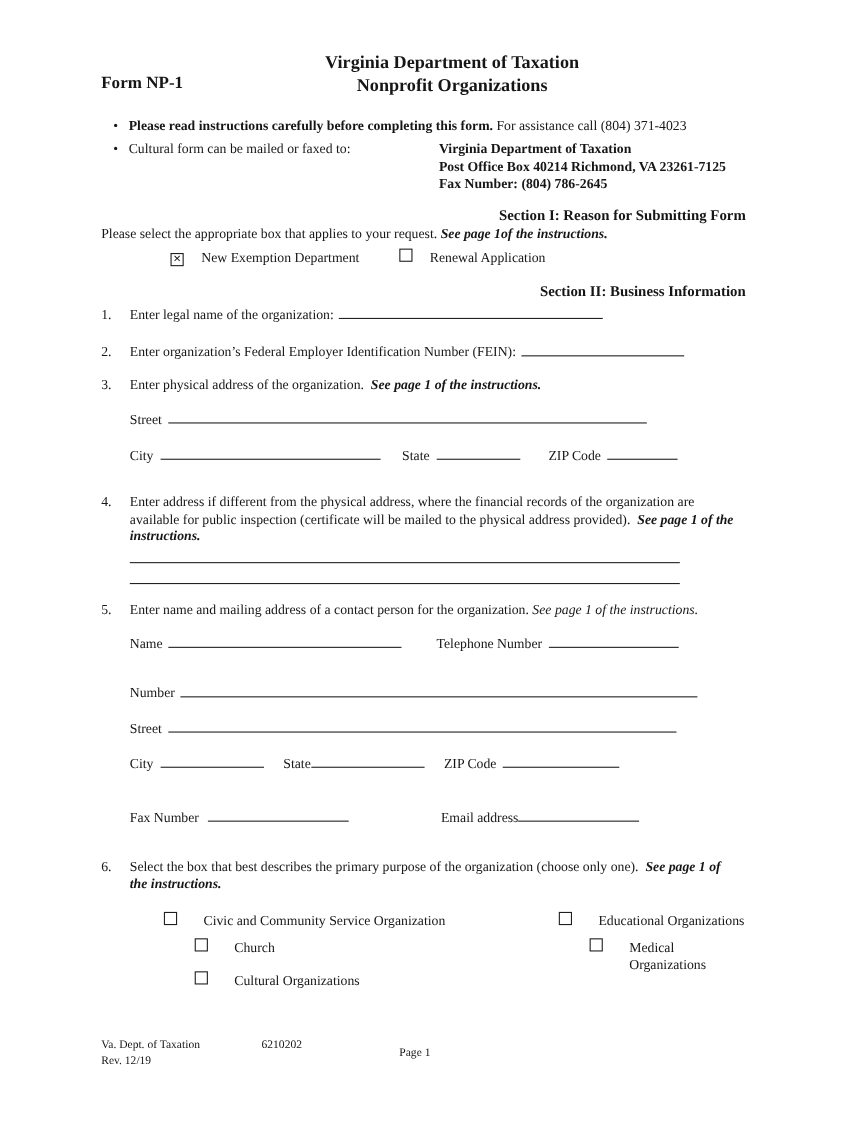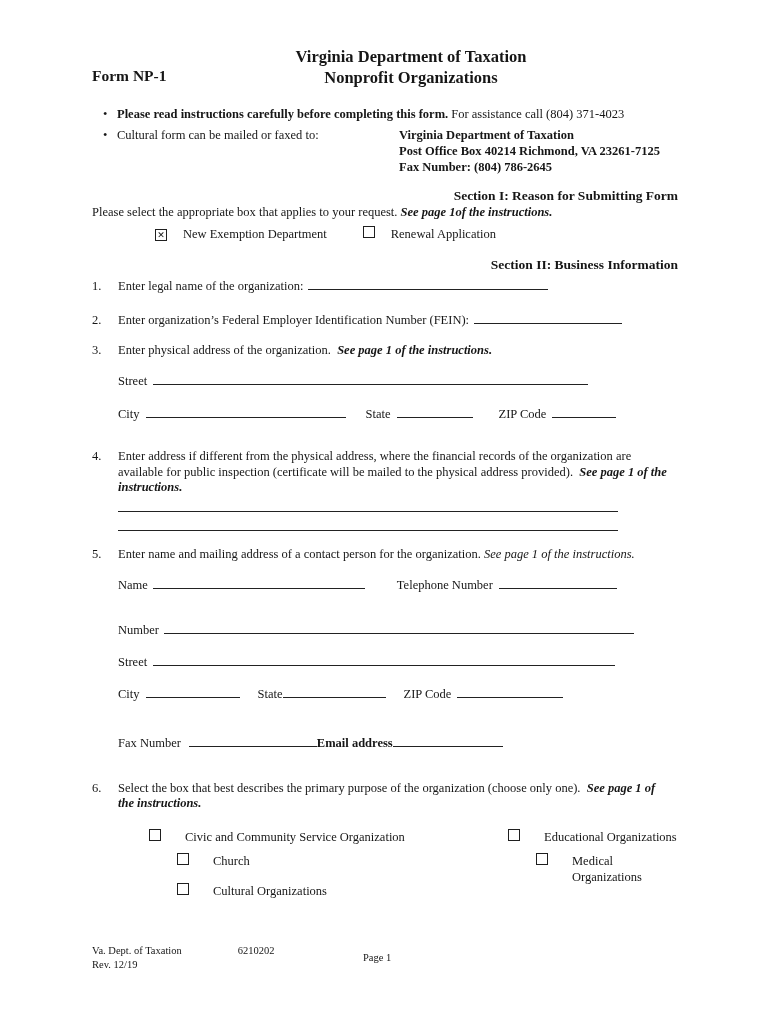--- a/index.html
+++ b/index.html
@@ -51,21 +51,21 @@
   .fullline{margin-left:26px; width:500px; border-bottom:1.4px solid #222; height:0;}
   .bl-name{width:212px; margin-left:5px;}
   .bl-phone{width:118px; margin-left:6px;}
   .ml32{margin-left:32px;}
   .bl-title{width:470px; margin-left:5px;}
   .bl-i5street{width:462px; margin-left:6px;}
   .bl-i5city{width:94px; margin-left:6px;}
   .bl-i5state{width:103px;}
   .bl-i5zip{width:106px; margin-left:6px;}
   .bl-fax{width:128px; margin-left:8px;}
-  .ml84{font-weight:bold;}
+  .ml84{margin-left:84px;}
   .bl-email{width:110px;}
   
   .cb-cols{display:flex; margin-top:17px; padding-left:57px;}
   .cb-col-l{width:359px; flex:none;}
   .cbrow{display:flex; align-items:flex-start;}
   .cbrow + .cbrow{margin-top:8px;padding-left:28px;}
   .cbrow.gap-lg{margin-top:14px;}
   .cbrow .cb-lab{margin-left:24px;}
   
   .footer-left{position:absolute; left:92px; top:944px; font-size:10.5px; line-height:14px;}

